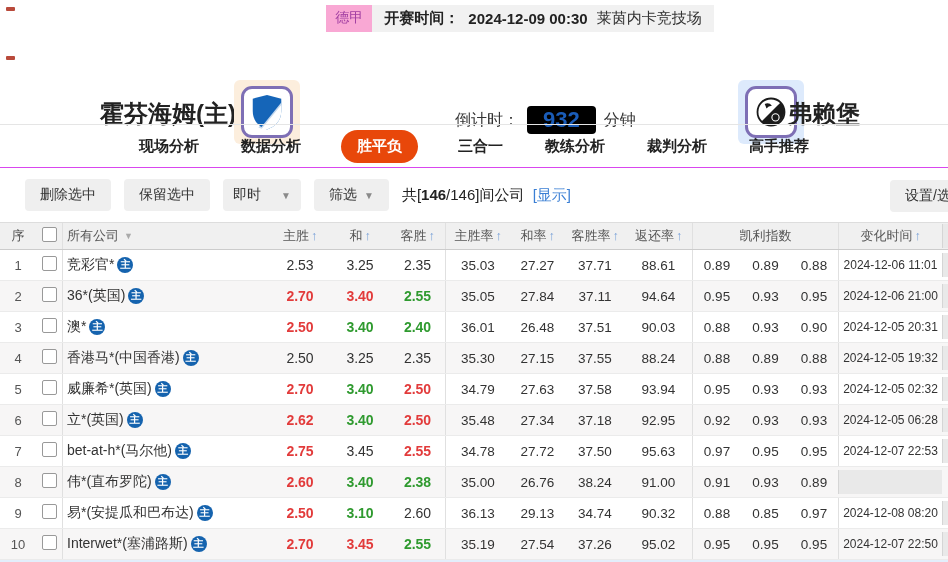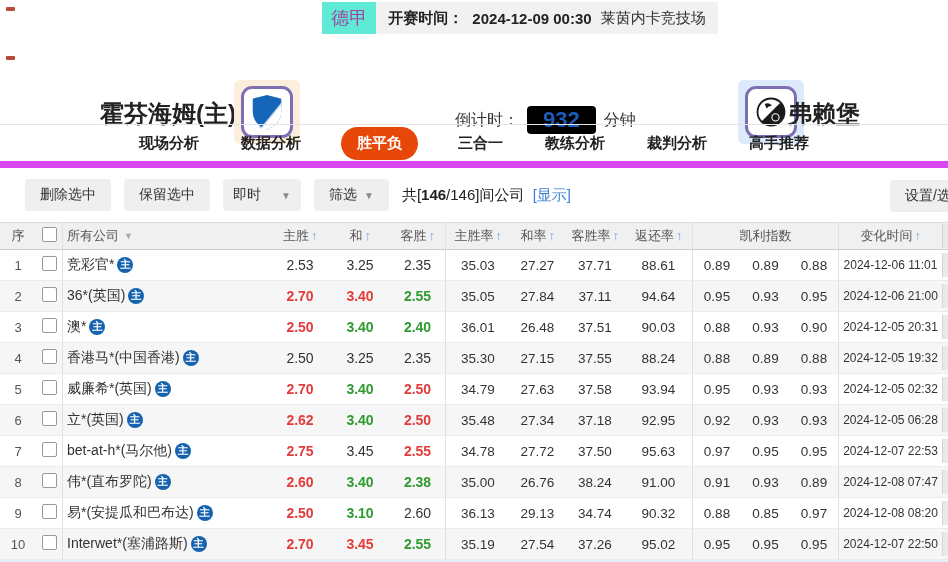--- a/index.html
+++ b/index.html
@@ -5,39 +5,39 @@
   * { margin:0; padding:0; box-sizing:border-box; }
   html,body { width:948px; height:562px; overflow:hidden; background:#fff;
     font-family:"Liberation Sans", sans-serif; position:relative; color:#333; }
 
   .red-mark { position:absolute; left:6px; width:9px; height:4px; background:#b94a3b; border-radius:1px; }
   .red-mark.m1 { top:7px; } .red-mark.m2 { top:56px; }
 
   
   .topbar { height:36px; display:flex; justify-content:center; align-items:center; }
   .topbar-group { display:flex; align-items:stretch; transform:translateX(46px); }
-  .league-badge { background:#5eead4; color:#a23fa2; font-size:18px; padding:4px 9px; display:flex; align-items:center; }
+  .league-badge { background:#f9a8d4; color:#a23fa2; font-size:14px; padding:4px 9px; display:flex; align-items:center; }
   .kickoff-strip { background:#f1f1f1; padding:4px 12px; display:flex; align-items:center; gap:9px; font-size:15px; }
   .kick-label, .kick-time { font-weight:bold; color:#222; }
   .venue { color:#333; }
 
   
   .match-header { height:88px; position:relative; }
   .team-name { position:absolute; font-size:24px; font-weight:bold; color:#222; top:62px; }
   .home-name { left:100px; }
   .away-name { left:788px; }
   .logo-pad { position:absolute; top:44px; width:66px; height:64px; border-radius:6px; display:flex; align-items:center; justify-content:center; }
   .home-pad { left:234px; background:#fceedd; }
   .away-pad { left:738px; background:#ddeafc; }
   .logo-box { width:52px; height:52px; background:#fff; border:3px solid #7e6fb5; border-radius:11px; display:flex; align-items:center; justify-content:center; }
   .countdown { position:absolute; left:455px; top:70px; display:flex; align-items:center; gap:8px; font-size:16px; color:#333; }
   .countdown-value { font-size:22px; font-weight:bold; color:#1a5cb8; background:#000000; border-radius:4px; padding:1px 16px; }
 
   
-  .nav { height:44px; border-top:1px solid #e5e5e5; border-bottom:7px solid #d946ef;
+  .nav { height:44px; border-top:1px solid #e5e5e5; border-bottom:1px solid #d946ef;
     display:flex; align-items:center; justify-content:center; gap:38px; transform:translateX(0); }
   .tab { font-size:15px; font-weight:bold; color:#222; cursor:pointer; padding:7px 2px; white-space:nowrap; }
   .tab.active { background:#e8470a; color:#fff; padding:7px 16px; border-radius:18px; }
 
   
   .toolbar { height:54px; display:flex; align-items:center; gap:13px; padding-left:25px; position:relative; }
   .btn { background:#efefef; border-radius:4px; padding:7px 15px; font-size:14px; color:#333; cursor:pointer; white-space:nowrap; }
   .dd { display:flex; align-items:center; justify-content:space-between; }
   .dd-instant { width:78px; padding:7px 10px; }
   .dd-arrow { color:#8a8a8a; font-size:10px; margin-left:7px; }
@@ -328,21 +328,20 @@
     <div class="cell odd r">2.60</div>
     <div class="cell odd g">3.40</div>
     <div class="cell odd g">2.38</div>
     <div class="cell bl">35.00</div>
     <div class="cell">26.76</div>
     <div class="cell">38.24</div>
     <div class="cell">91.00</div>
     <div class="cell bl">0.91</div>
     <div class="cell">0.93</div>
     <div class="cell">0.89</div>
-    <div class="cell c-time bl">2024-12-08 07:47</div>
     <div class="cell c-cut"></div>
   </div>
 
   <div class="trow">
     <div class="cell c-seq">9</div>
     <div class="cell"><span class="cb"></span></div>
     <div class="cell c-company blc">
       <span>易*(安提瓜和巴布达)</span>
       <span class="zhu">主</span>
     </div>

